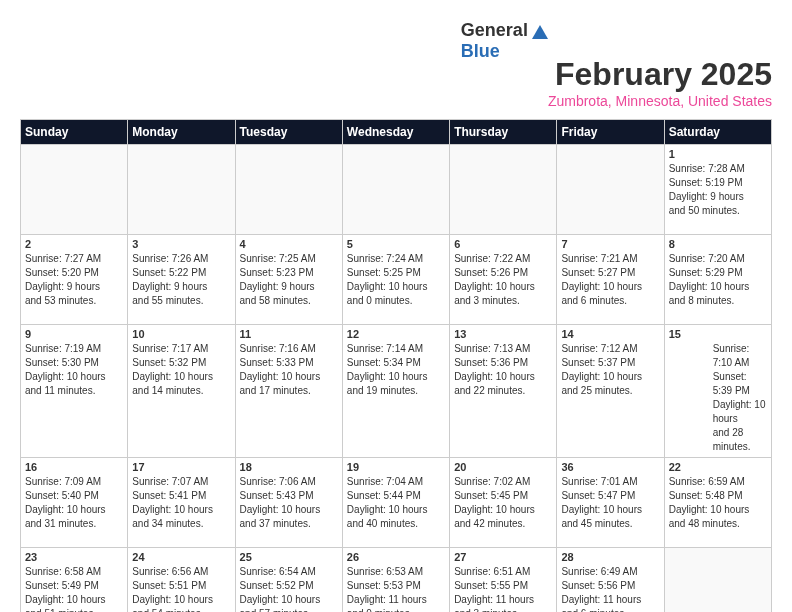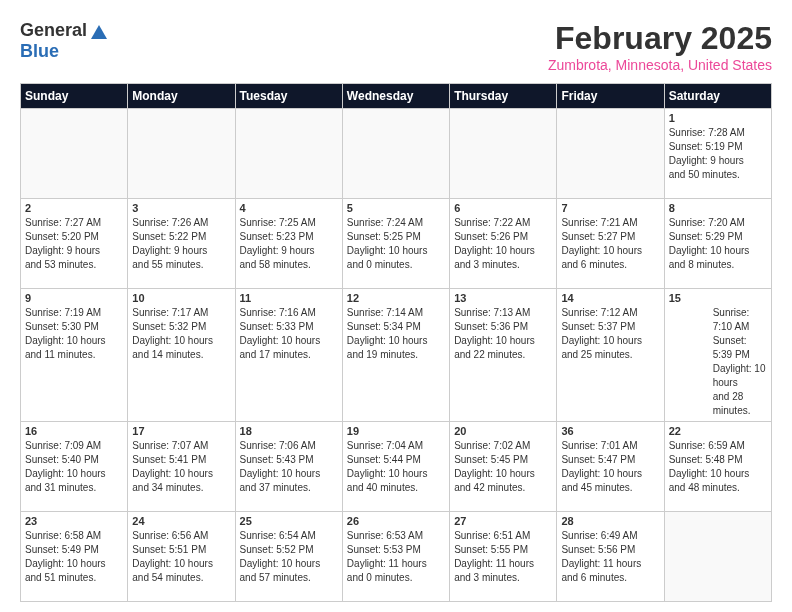--- a/index.html
+++ b/index.html
@@ -5,36 +5,37 @@
     * { box-sizing: border-box; margin: 0; padding: 0; }
     body {
       font-family: Arial, sans-serif;
       background: #fff;
       width: 792px;
       min-height: 612px;
       padding: 20px;
     }
     .header {
       display: flex;
-      justify-content: space-between;
+      justify-content: flex-end;
       align-items: flex-start;
       margin-bottom: 10px;
     }
     .logo {
       display: flex;
       flex-direction: column;
       align-items: flex-start;
     }
     .logo-row {
       display: flex;
       align-items: center;
       gap: 2px;
     }
     .title-block {
       text-align: right;
+      margin-top: 36px;
     }
     .month-title {
       font-size: 32px;
       font-weight: bold;
       color: #333;
     }
     .location {
       font-size: 14px;
       color: #ec4899;
     }

